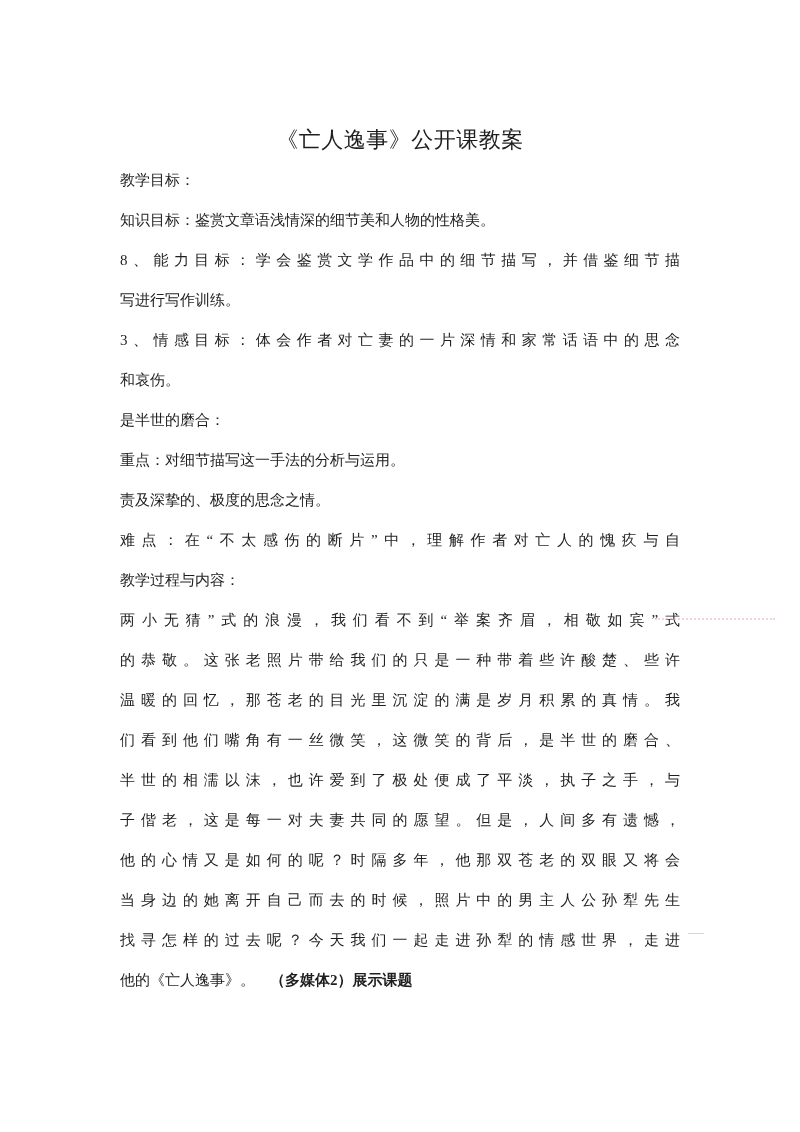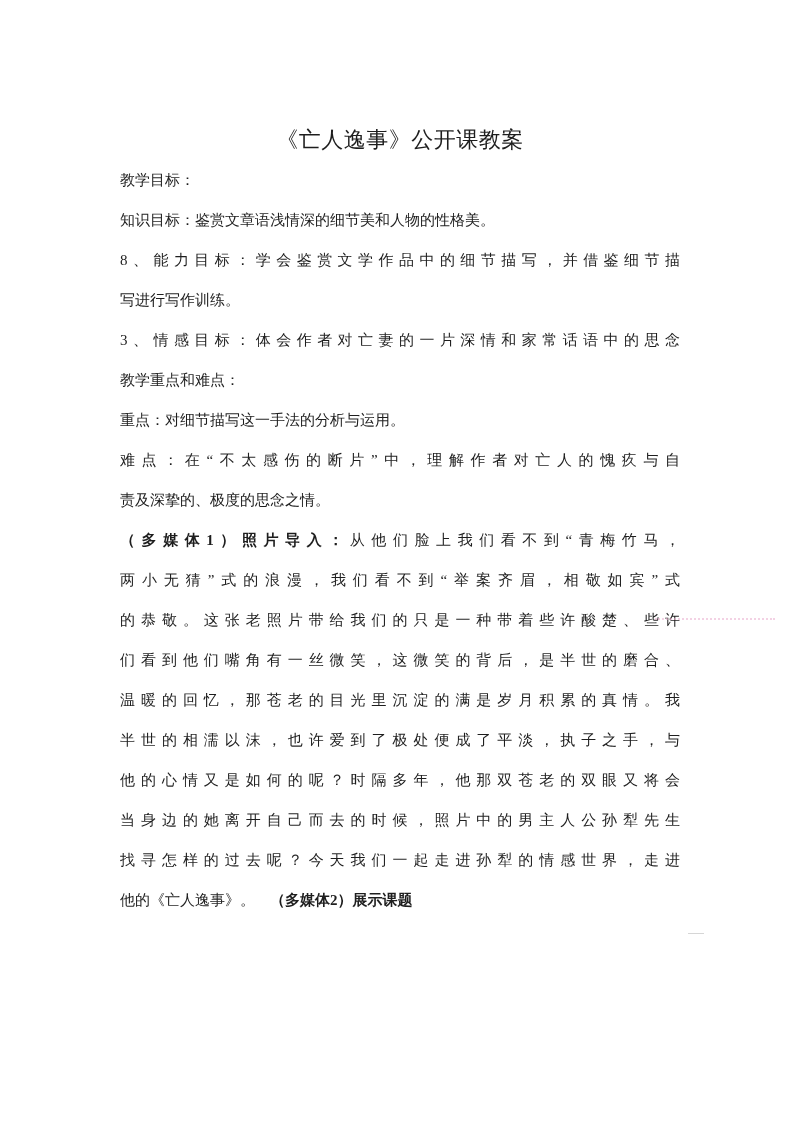--- a/index.html
+++ b/index.html
@@ -68,34 +68,34 @@
 <div class="page">
   <div class="doc">
 
     <div class="line title-line">《亡人逸事》公开课教案</div>
 
     <div class="line">教学目标：</div>
     <div class="line">知识目标：鉴赏文章语浅情深的细节美和人物的性格美。</div>
     <div class="line jline">8、能力目标：学会鉴赏文学作品中的细节描写，并借鉴细节描</div>
     <div class="line">写进行写作训练。</div>
     <div class="line jline">3、情感目标：体会作者对亡妻的一片深情和家常话语中的思念</div>
-    <div class="line">教学重点和难点：</div>
+    <div class="line">和哀伤。</div>
+    <div class="line">是半世的磨合：</div>
     <div class="line">重点：对细节描写这一手法的分析与运用。</div>
+    <div class="line">责及深挚的、极度的思念之情。</div>
     <div class="line jline">难点：在“不太感伤的断片”中，理解作者对亡人的愧疚与自</div>
-    <div class="line">责及深挚的、极度的思念之情。</div>
+    <div class="line">教学过程与内容：</div>
 
-    <div class="line jline">
-      <span class="b">（多媒体1）照片导入：</span><span>从他们脸上我们看不到“青梅竹马，</span>
-    </div>
 
     <div class="line jline">两小无猜”式的浪漫，我们看不到“举案齐眉，相敬如宾”式</div>
     <div class="line jline">的恭敬。这张老照片带给我们的只是一种带着些许酸楚、些许</div>
+    <div class="line jline">温暖的回忆，那苍老的目光里沉淀的满是岁月积累的真情。我</div>
     <div class="line jline">们看到他们嘴角有一丝微笑，这微笑的背后，是半世的磨合、</div>
-    <div class="line jline">温暖的回忆，那苍老的目光里沉淀的满是岁月积累的真情。我</div>
     <div class="line jline">半世的相濡以沫，也许爱到了极处便成了平淡，执子之手，与</div>
+    <div class="line jline">子偕老，这是每一对夫妻共同的愿望。但是，人间多有遗憾，</div>
     <div class="line jline">他的心情又是如何的呢？时隔多年，他那双苍老的双眼又将会</div>
     <div class="line jline">当身边的她离开自己而去的时候，照片中的男主人公孙犁先生</div>
     <div class="line jline">找寻怎样的过去呢？今天我们一起走进孙犁的情感世界，走进</div>
 
     <div class="line">
       <span>他的《亡人逸事》。　</span><span class="b">（多媒体2）展示课题</span>
     </div>
 
   </div>
 

